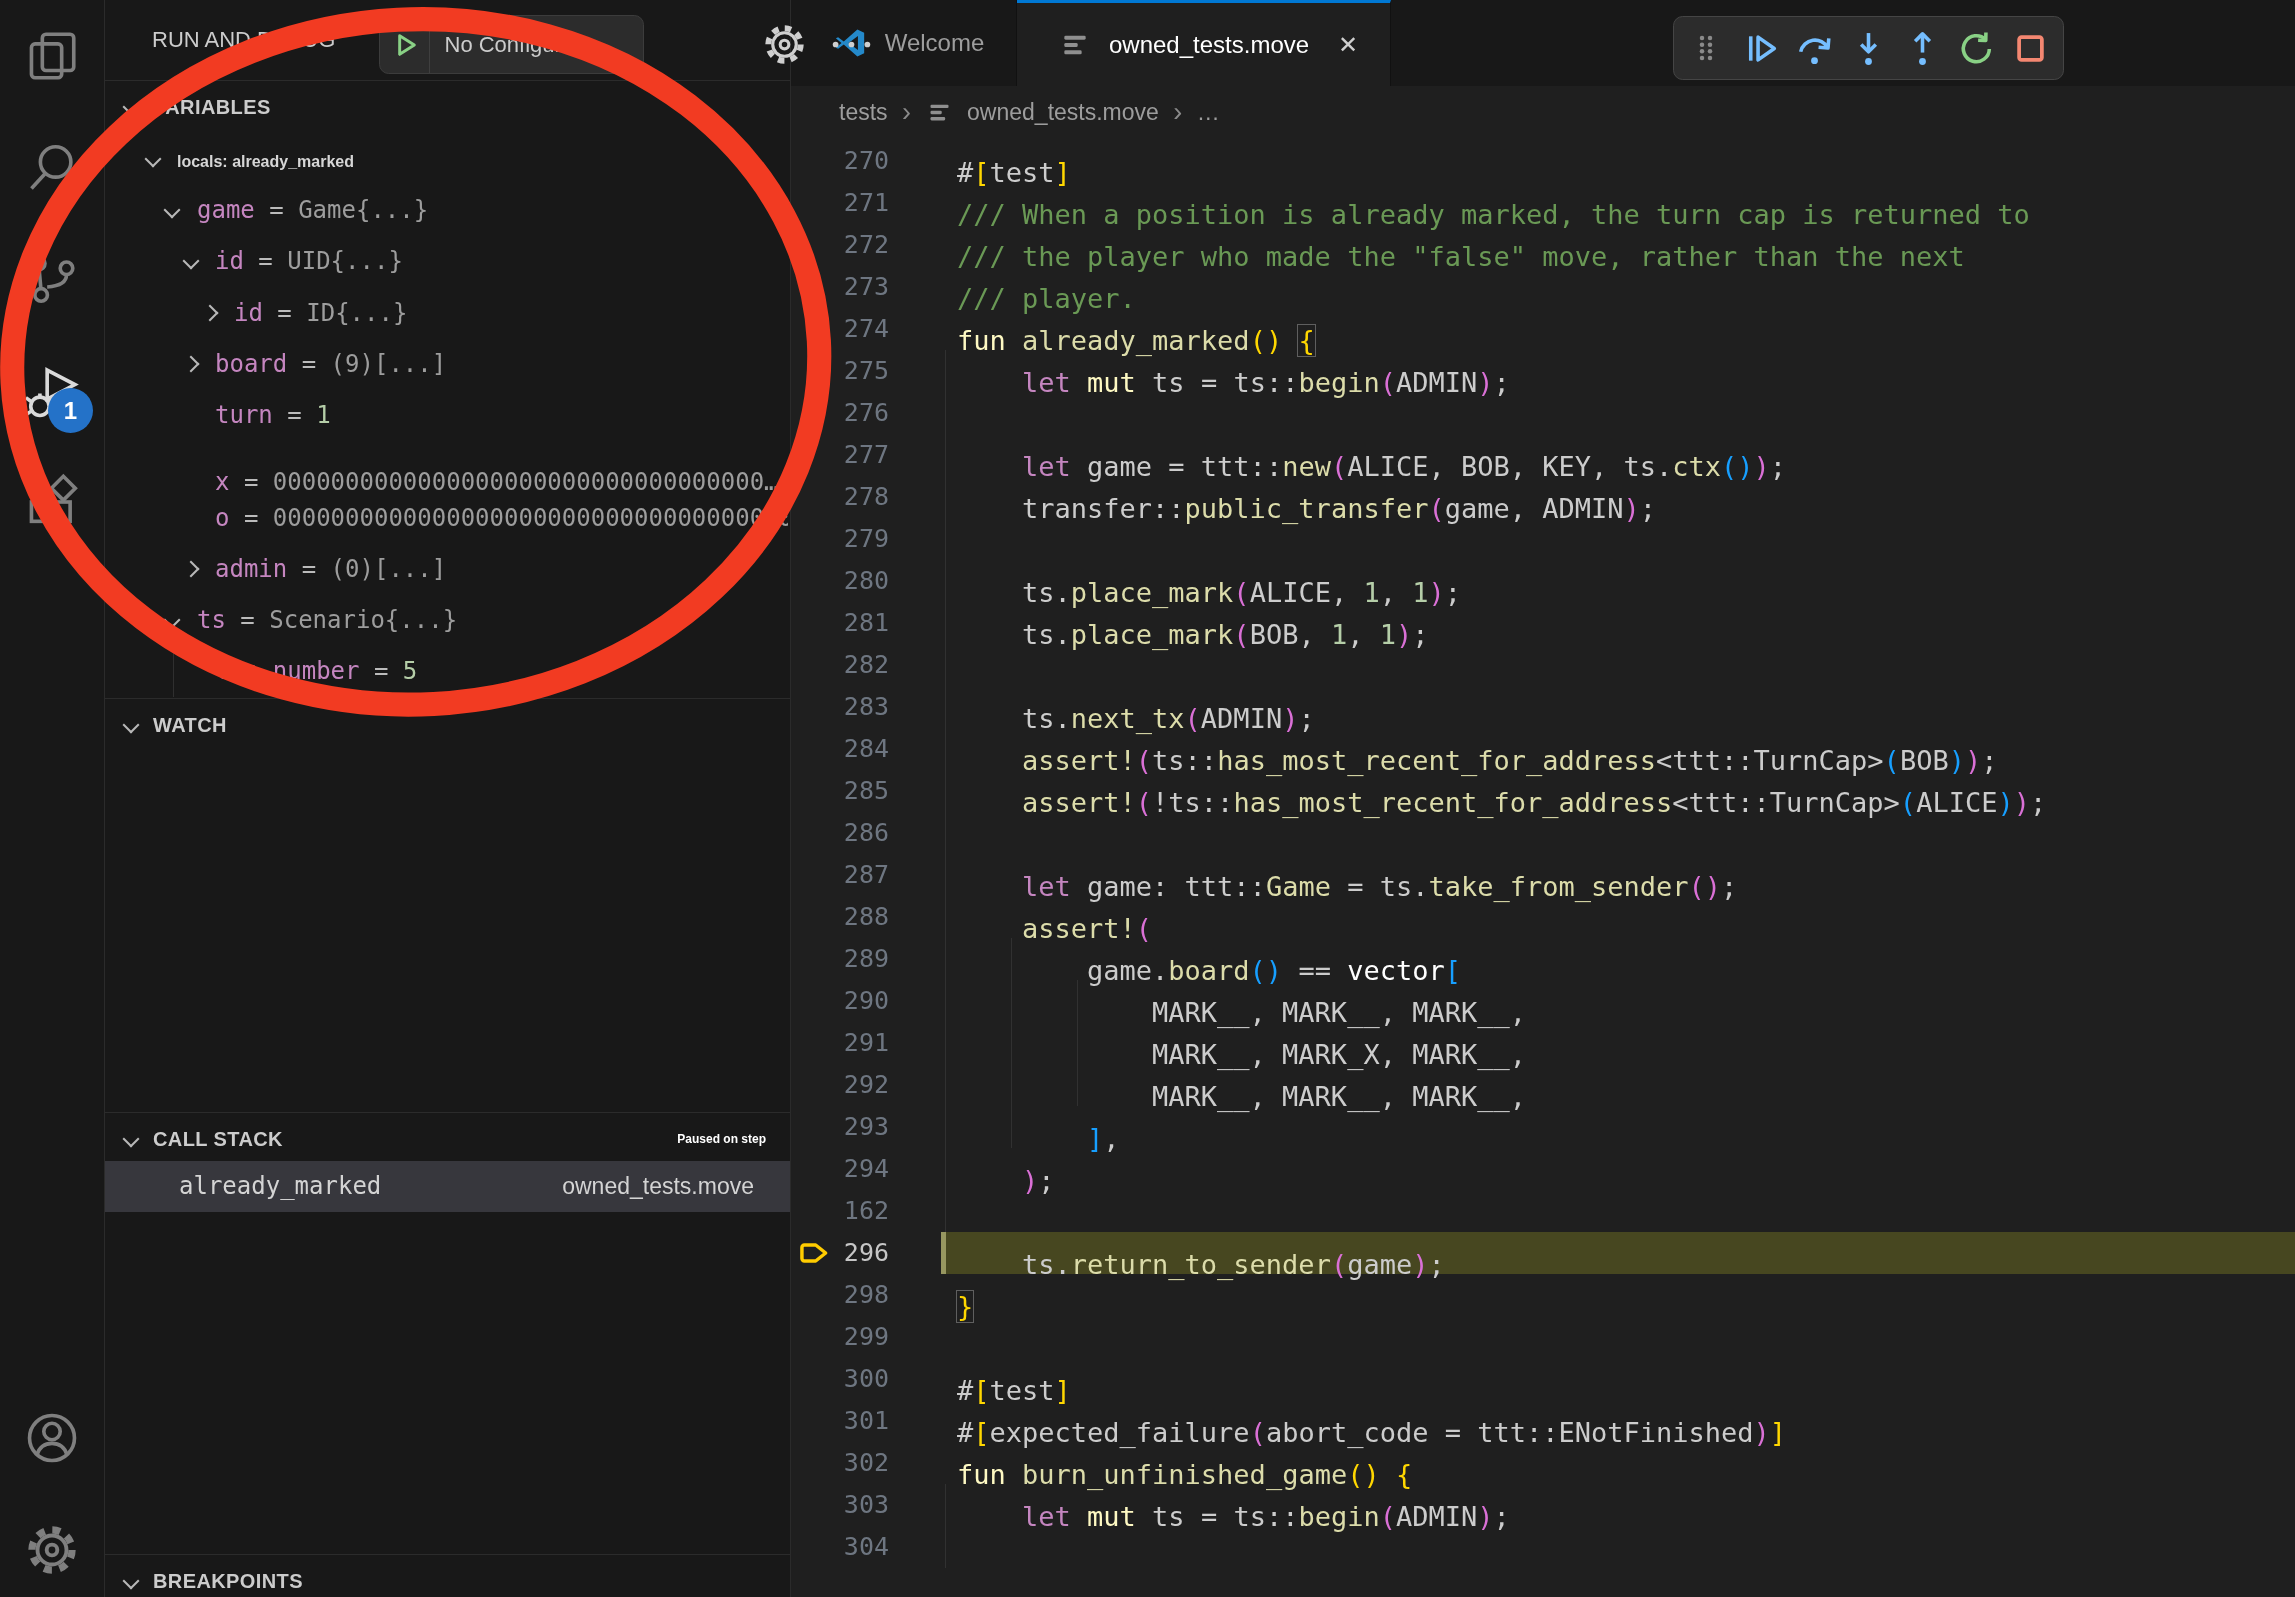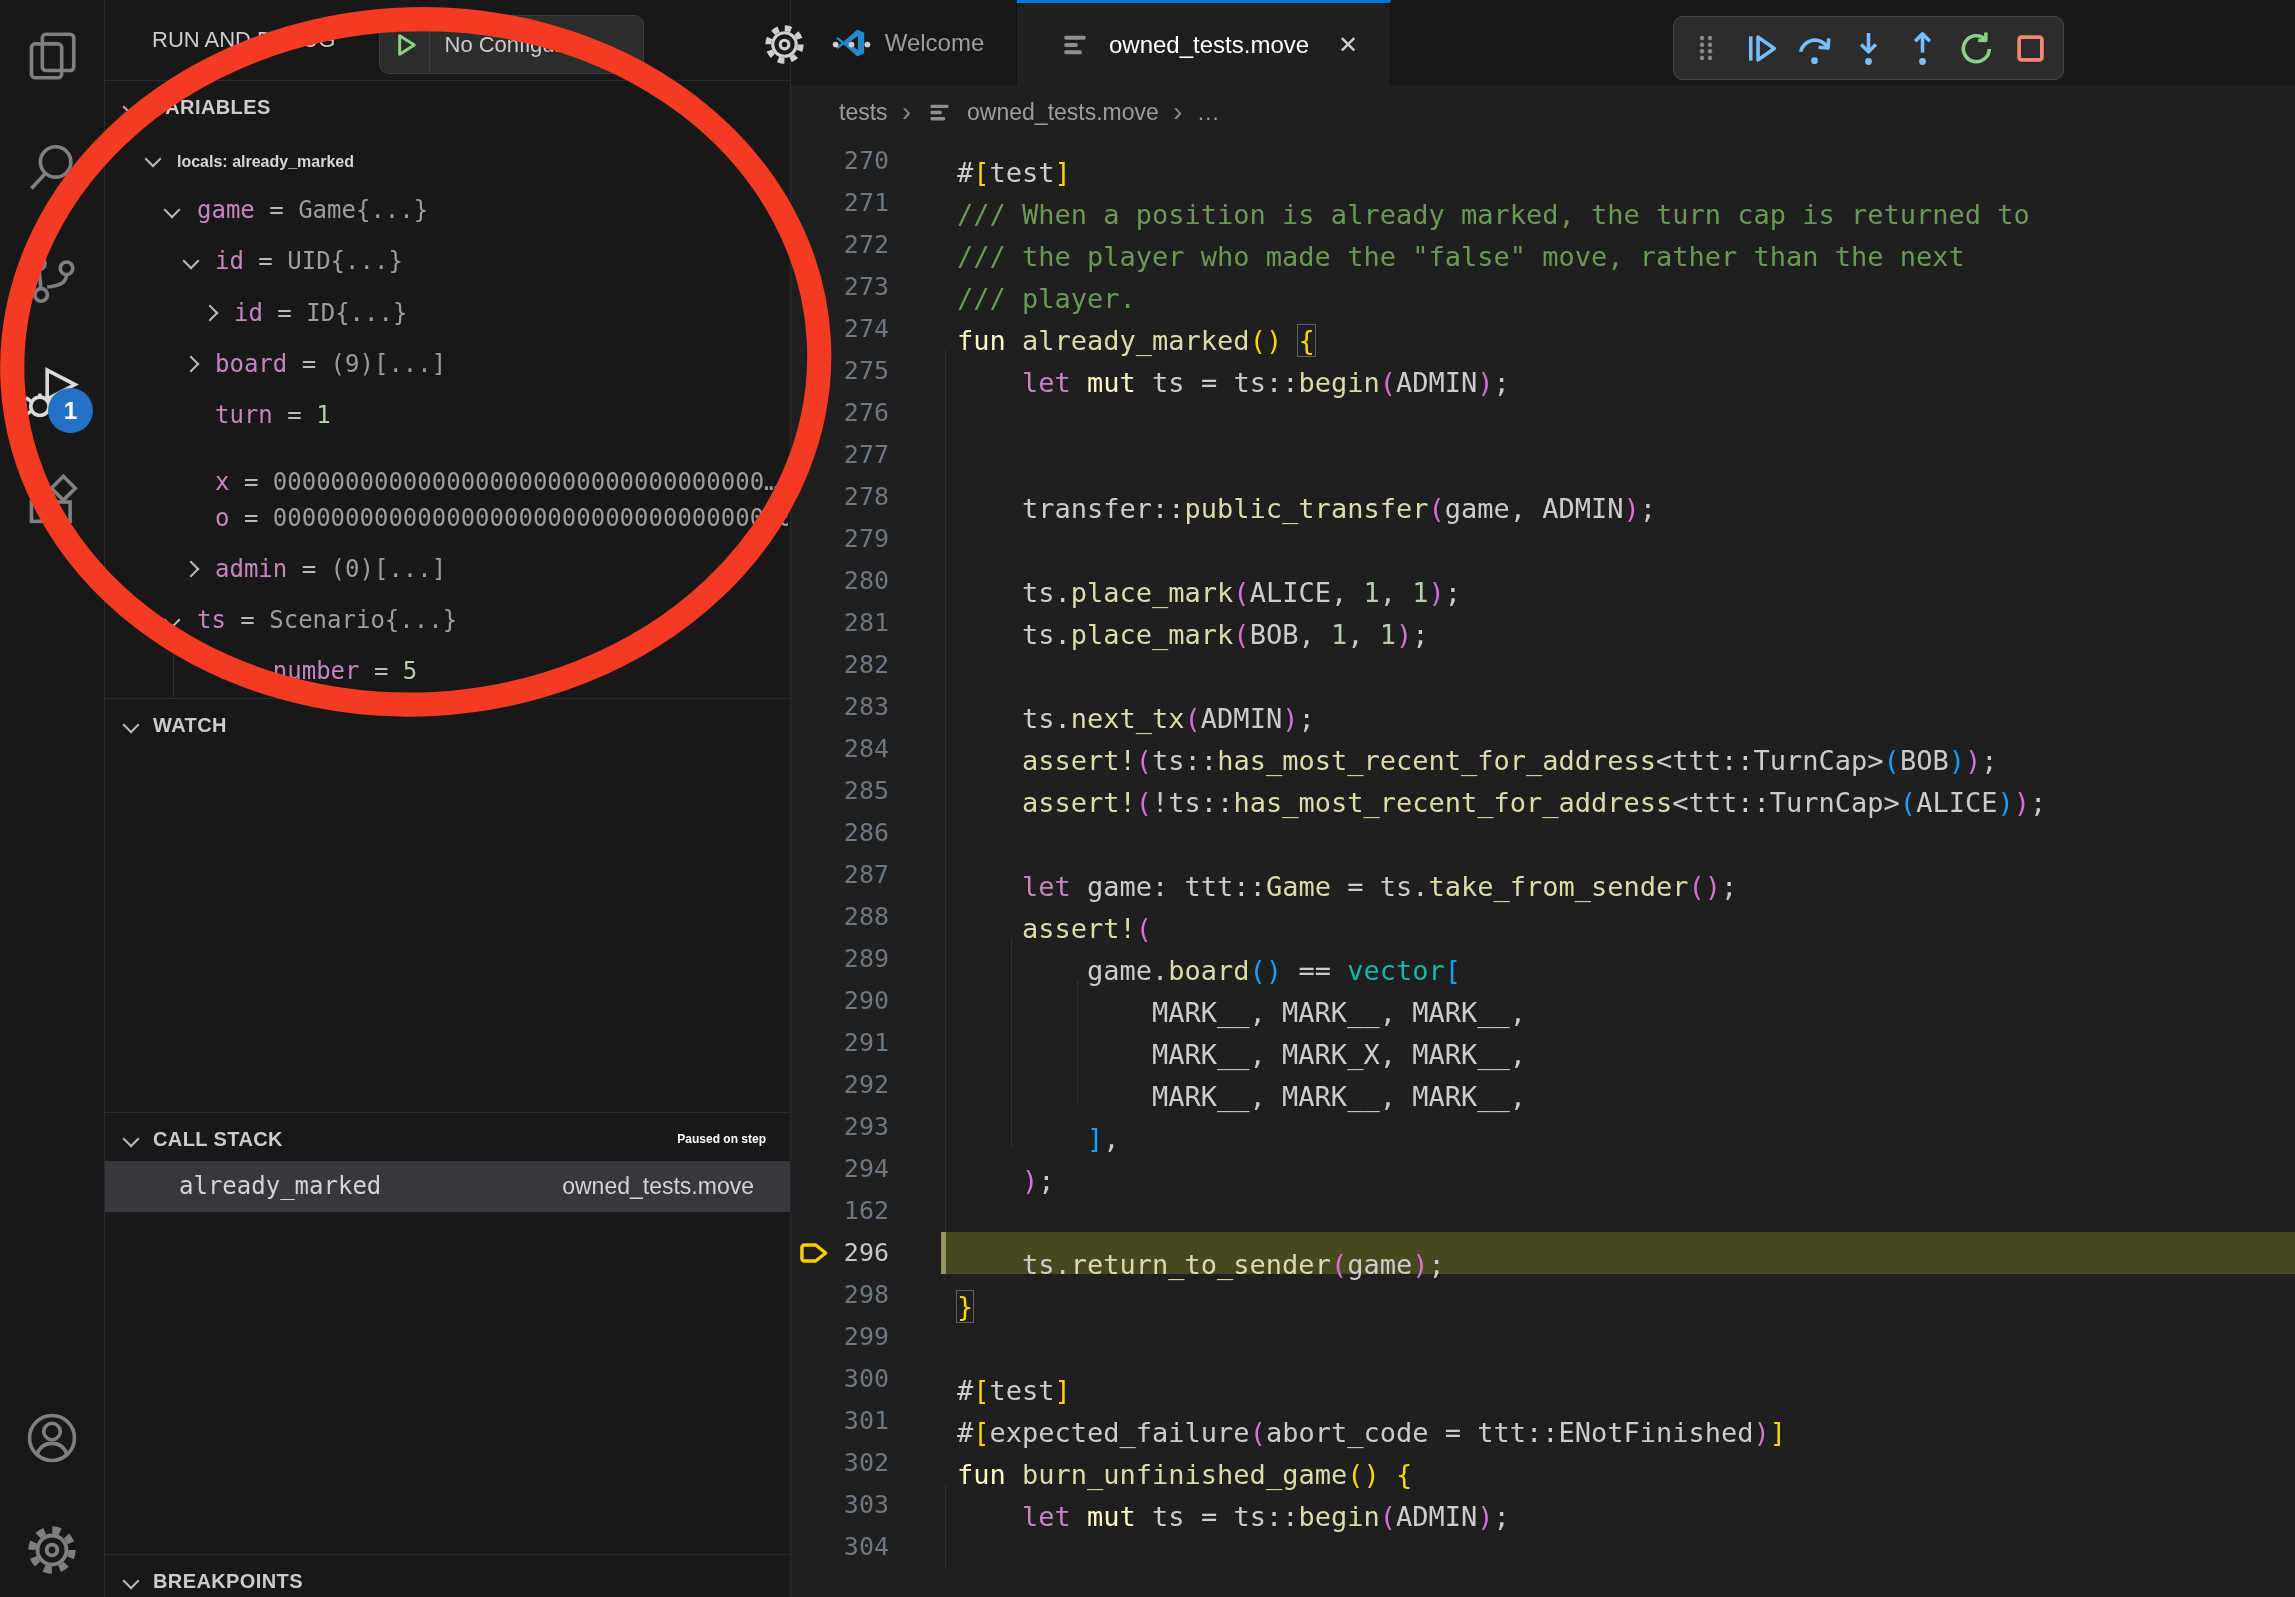--- a/index.html
+++ b/index.html
@@ -97,21 +97,21 @@
   .hlbar { position:absolute; left:150px; top:0; bottom:0; width:4.8px; background:#979760; }
   .gut { position:absolute; left:0; top:0; width:98px; text-align:right;
          font-family:"DejaVu Sans Mono", monospace; font-size:25px; color:#6e7681; }
   .row.hl .gut { color:#c6c6c6; }
   .src { position:absolute; left:154px; top:0; margin:12px; white-space:pre;
          font-family:"DejaVu Sans Mono", monospace; font-size:27px; line-height:42px; }
   .guide { position:absolute; top:0; bottom:0; width:0; border-left:1.6px solid #313131; }
   .marker { position:absolute; left:8px; top:4.8px; }
 
   .fg{color:#cccccc} .cm{color:#6a9955} .kb{color:#fef9c3} .kp{color:#c586c0}
-  .fn{color:#dcdcaa} .ty{color:#14b8a6} .nu{color:#b5cea8}
+  .fn{color:#dcdcaa} .ty{color:#ffffff} .nu{color:#b5cea8}
   .b1{color:#ffd700} .b2{color:#da70d6} .b3{color:#179fff}
   .boxed{ outline:1.6px solid #5f5f5f; outline-offset:-0.8px; }
 
   
   .annotation { position:absolute; left:0; top:0; width:2295px; height:1597px;
                 pointer-events:none; z-index:50; }
 </style>
 </head>
 <body>
 
@@ -336,20 +336,21 @@
         <pre class="src"><span class="fg">    </span><span class="kp">let</span><span class="fg"> </span><span class="kb">mut</span><span class="fg"> ts = ts::</span><span class="fn">begin</span><span class="b2">(</span><span class="fg">ADMIN</span><span class="b2">)</span><span class="fg">;</span></pre>
       </div>
       <div class="row">
         <span class="guide" style="left: 154px;"></span>
         <span class="gut">276</span>
         <pre class="src"></pre>
       </div>
       <div class="row">
         <span class="guide" style="left: 154px;"></span>
         <span class="gut">277</span>
+        <pre class="src"><span class="fg">    </span><span class="kp">let</span><span class="fg"> game = ttt::</span><span class="fn">new</span><span class="b2">(</span><span class="fg">ALICE, BOB, KEY, ts.</span><span class="fn">ctx</span><span class="b3">()</span><span class="b2">)</span><span class="fg">;</span></pre>
       </div>
       <div class="row">
         <span class="guide" style="left: 154px;"></span>
         <span class="gut">278</span>
         <pre class="src"><span class="fg">    transfer::</span><span class="fn">public_transfer</span><span class="b2">(</span><span class="fg">game, ADMIN</span><span class="b2">)</span><span class="fg">;</span></pre>
       </div>
       <div class="row">
         <span class="guide" style="left: 154px;"></span>
         <span class="gut">279</span>
         <pre class="src"></pre>

